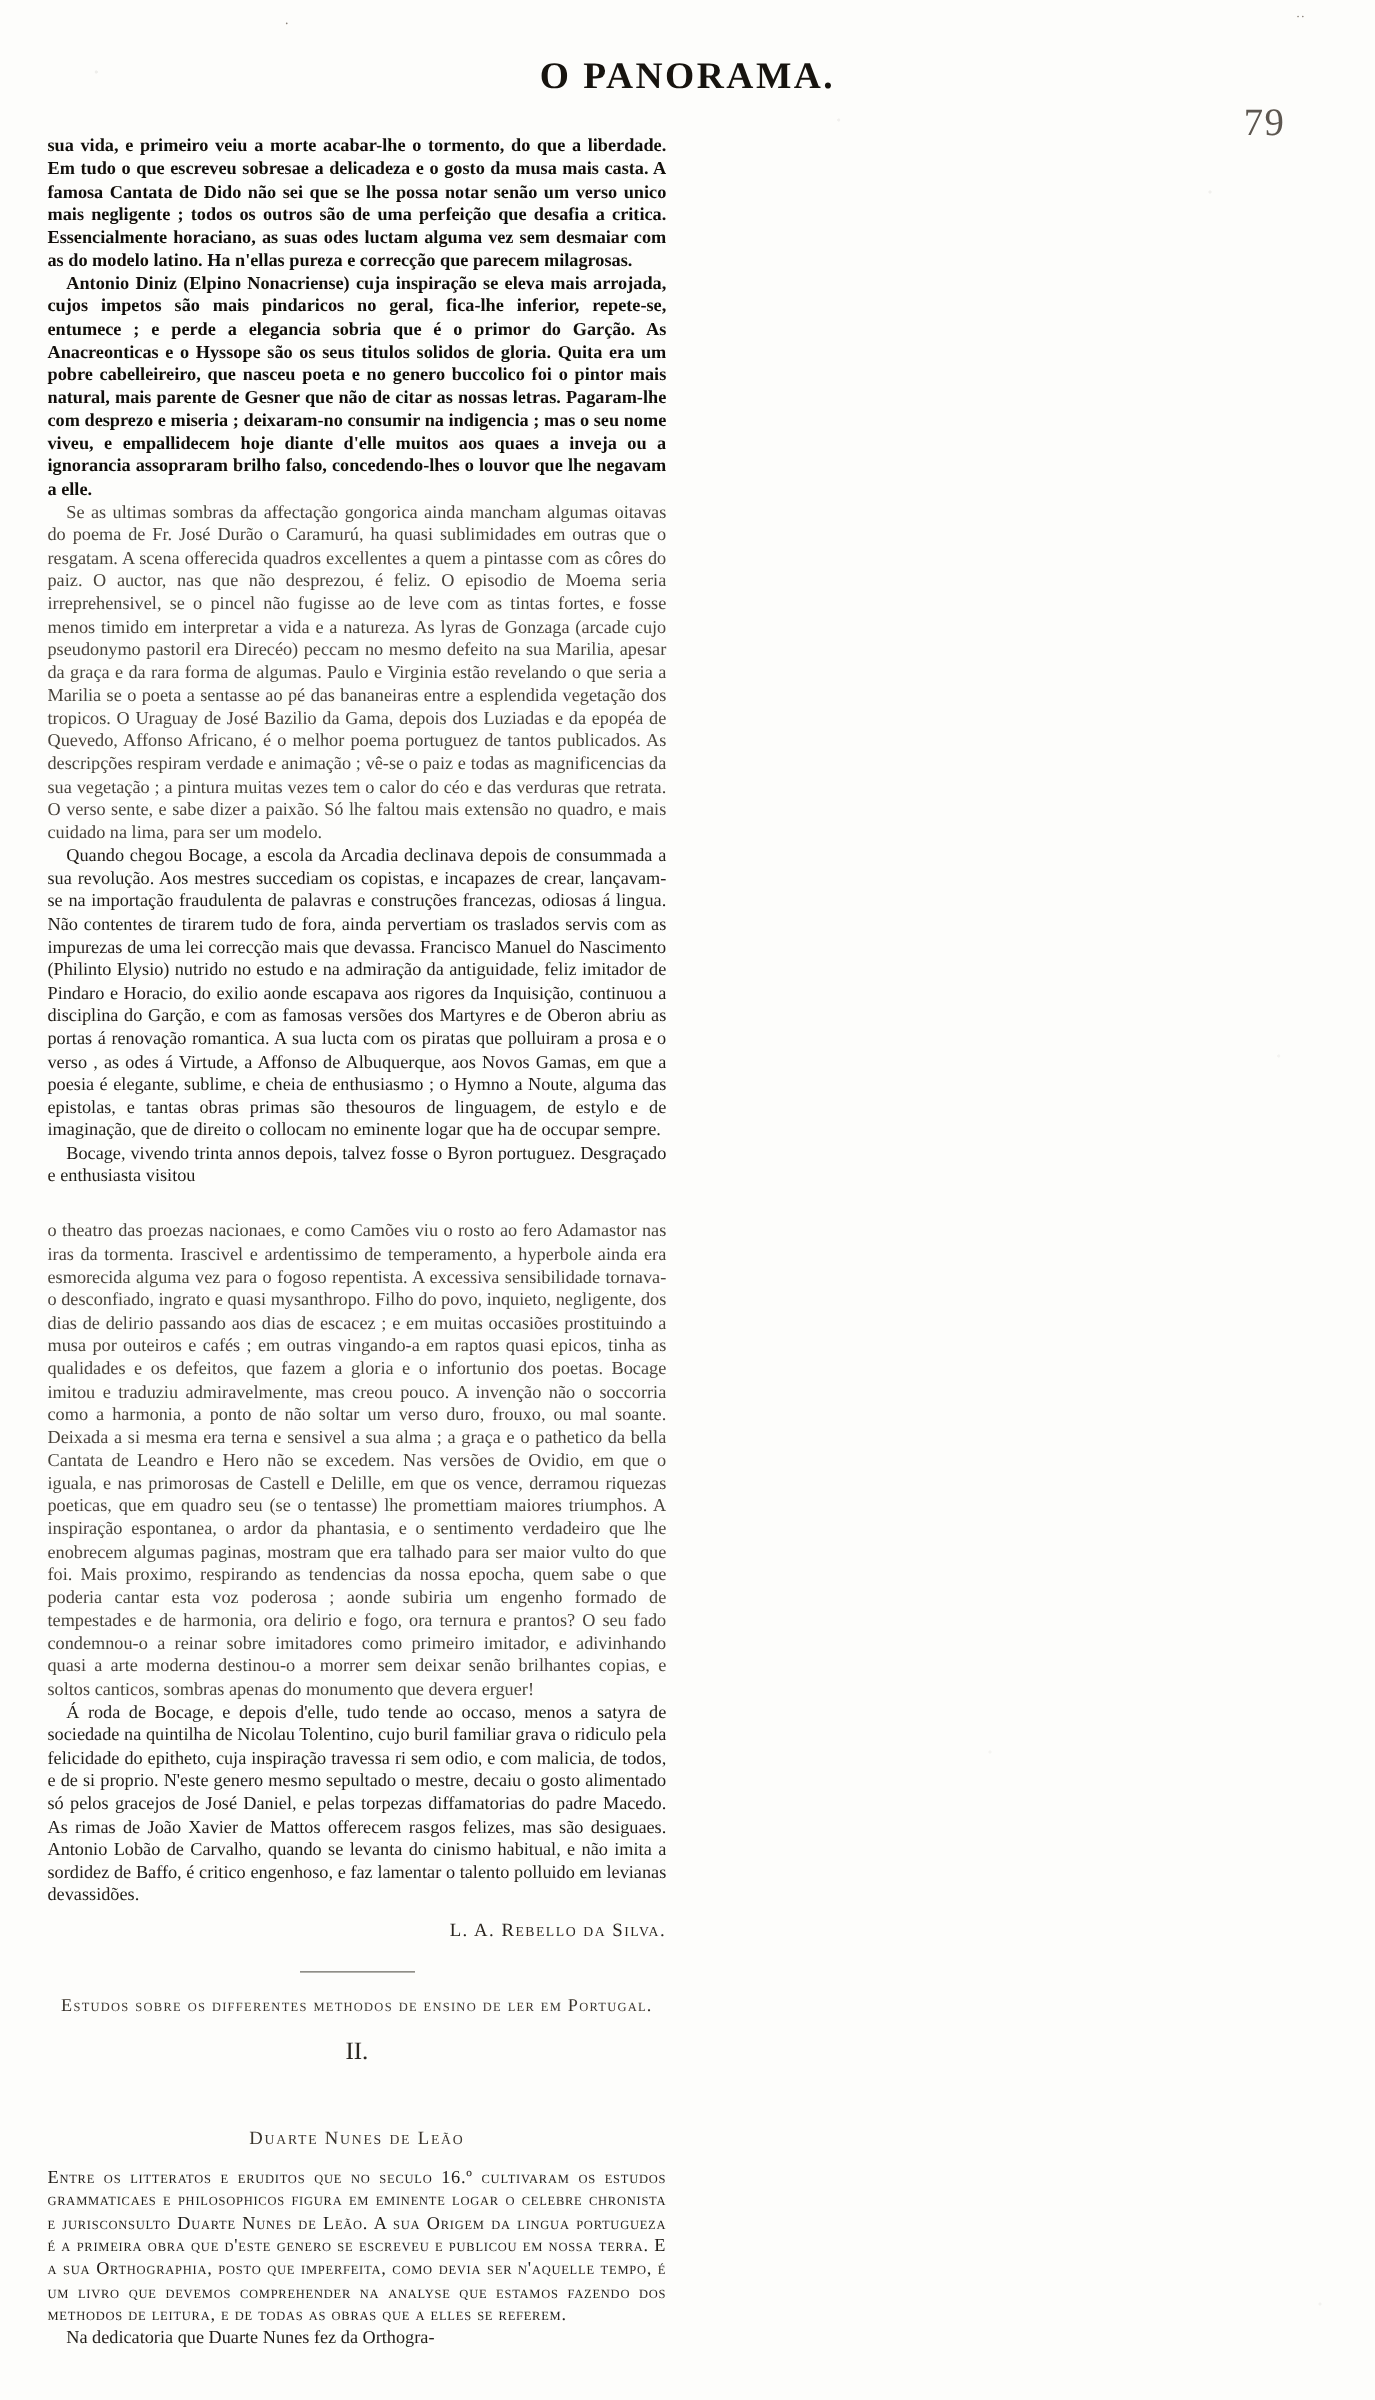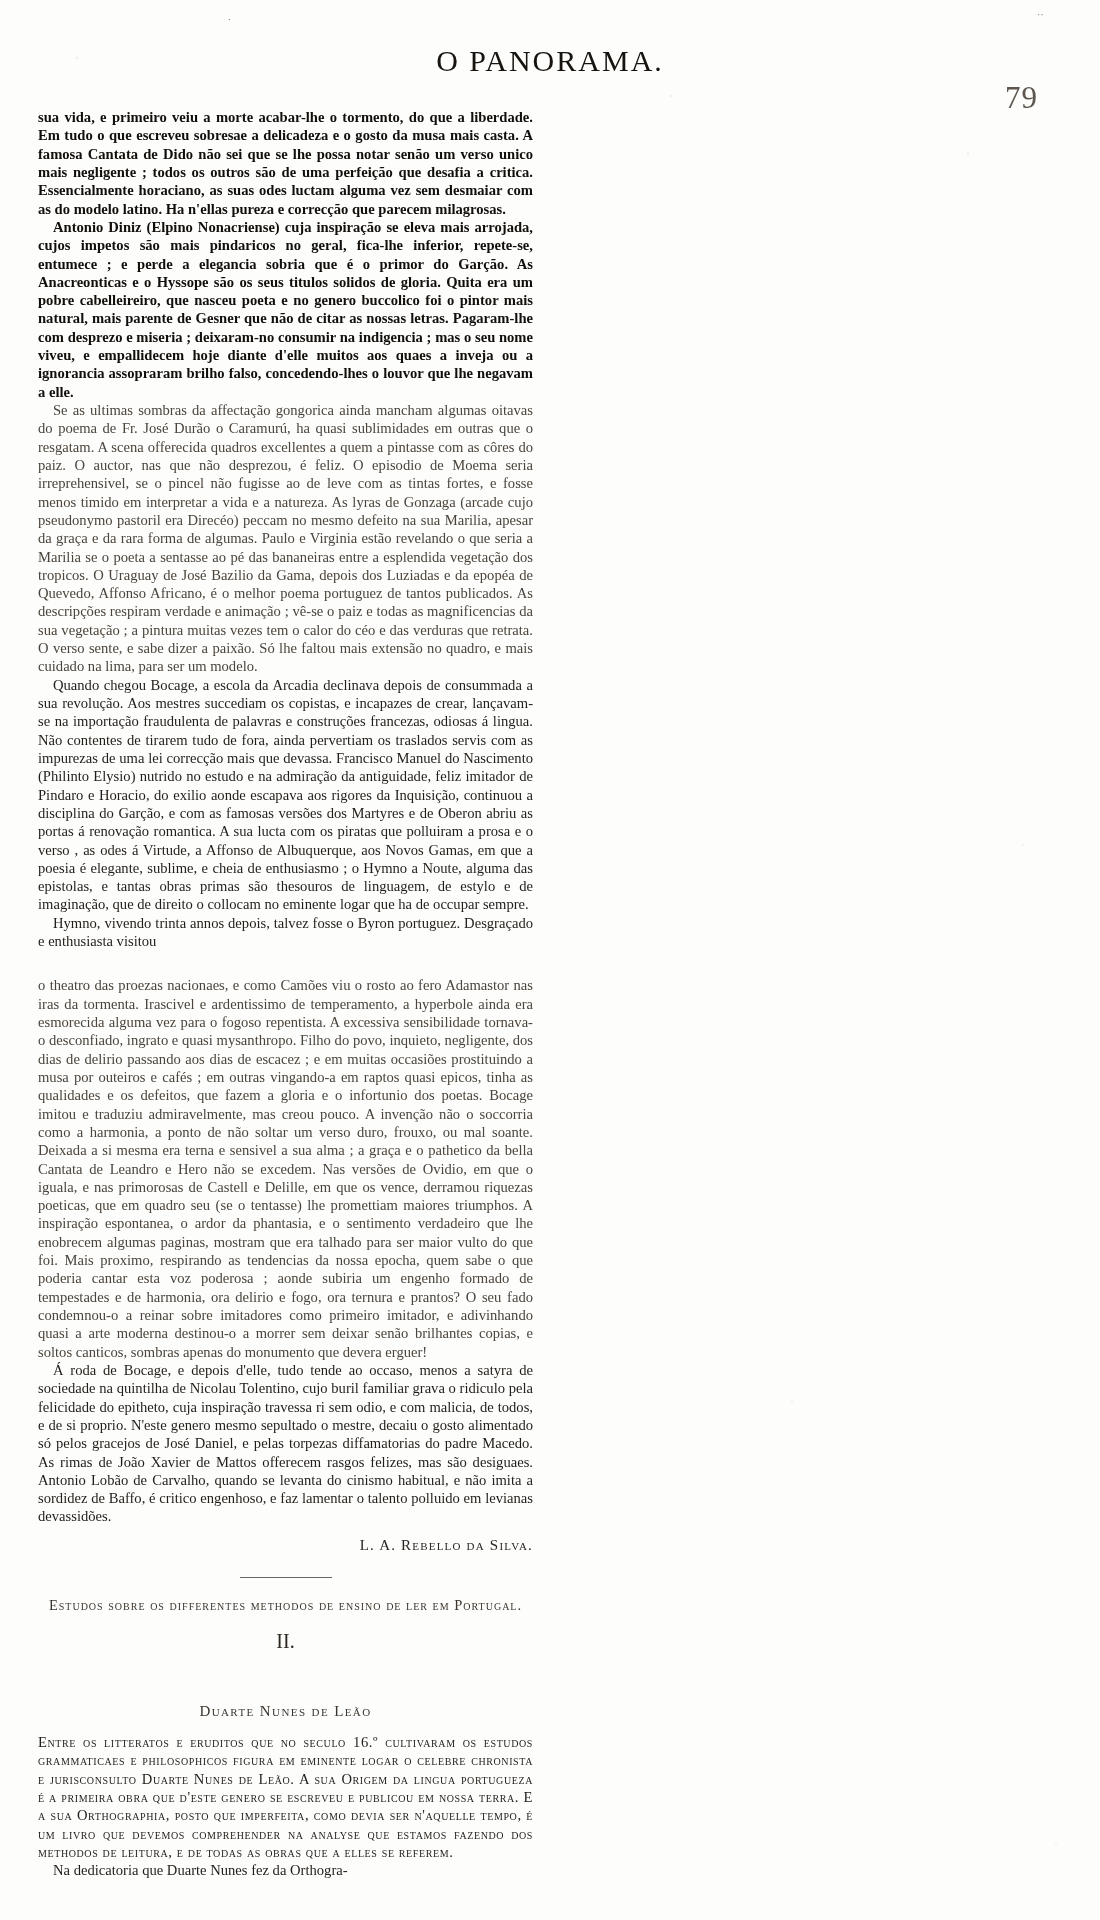--- a/index.html
+++ b/index.html
@@ -43,27 +43,27 @@
     position: absolute;
     top: 44px;
     left: 0;
     right: 0;
     height: 46px;
   }
   .masthead-title {
     text-align: center;
     font-size: 30px;
     letter-spacing: 2px;
-    font-weight: normal;
+    font-weight: bold;
     font-family: "Liberation Serif", serif;
     color: #17140f;
   }
   .page-number {
     position: absolute;
-    right: 62px;
+    right: 72px;
     top: 36px;
     font-size: 31px;
     color: #5d5750;
     letter-spacing: 1px;
   }
 
   .columns {
     position: absolute;
     top: 108px;
     left: 38px;
@@ -160,21 +160,21 @@
     <div class="page-number">79</div>
   </div>
 
   <div class="columns">
 
     <div class="col">
       <p class="noindent heavy">sua vida, e primeiro veiu a morte acabar-lhe o tormento, do que a liberdade. Em tudo o que escreveu sobresae a delicadeza e o gosto da musa mais casta. A famosa Cantata de Dido não sei que se lhe possa notar senão um verso unico mais negligente ; todos os outros são de uma perfeição que desafia a critica. Essencialmente horaciano, as suas odes luctam alguma vez sem desmaiar com as do modelo latino. Ha n'ellas pureza e correcção que parecem milagrosas.</p>
       <p class="heavy">Antonio Diniz (Elpino Nonacriense) cuja inspiração se eleva mais arrojada, cujos impetos são mais pindaricos no geral, fica-lhe inferior, repete-se, entumece ; e perde a elegancia sobria que é o primor do Garção. As Anacreonticas e o Hyssope são os seus titulos solidos de gloria. Quita era um pobre cabelleireiro, que nasceu poeta e no genero buccolico foi o pintor mais natural, mais parente de Gesner que não de citar as nossas letras. Pagaram-lhe com desprezo e miseria ; deixaram-no consumir na indigencia ; mas o seu nome viveu, e empallidecem hoje diante d'elle muitos aos quaes a inveja ou a ignorancia assopraram brilho falso, concedendo-lhes o louvor que lhe negavam a elle.</p>
       <p class="fade">Se as ultimas sombras da affectação gongorica ainda mancham algumas oitavas do poema de Fr. José Durão o Caramurú, ha quasi sublimidades em outras que o resgatam. A scena offerecida quadros excellentes a quem a pintasse com as côres do paiz. O auctor, nas que não desprezou, é feliz. O episodio de Moema seria irreprehensivel, se o pincel não fugisse ao de leve com as tintas fortes, e fosse menos timido em interpretar a vida e a natureza. As lyras de Gonzaga (arcade cujo pseudonymo pastoril era Direcéo) peccam no mesmo defeito na sua Marilia, apesar da graça e da rara forma de algumas. Paulo e Virginia estão revelando o que seria a Marilia se o poeta a sentasse ao pé das bananeiras entre a esplendida vegetação dos tropicos. O Uraguay de José Bazilio da Gama, depois dos Luziadas e da epopéa de Quevedo, Affonso Africano, é o melhor poema portuguez de tantos publicados. As descripções respiram verdade e animação ; vê-se o paiz e todas as magnificencias da sua vegetação ; a pintura muitas vezes tem o calor do céo e das verduras que retrata. O verso sente, e sabe dizer a paixão. Só lhe faltou mais extensão no quadro, e mais cuidado na lima, para ser um modelo.</p>
       <p>Quando chegou Bocage, a escola da Arcadia declinava depois de consummada a sua revolução. Aos mestres succediam os copistas, e incapazes de crear, lançavam-se na importação fraudulenta de palavras e construções francezas, odiosas á lingua. Não contentes de tirarem tudo de fora, ainda pervertiam os traslados servis com as impurezas de uma lei correcção mais que devassa. Francisco Manuel do Nascimento (Philinto Elysio) nutrido no estudo e na admiração da antiguidade, feliz imitador de Pindaro e Horacio, do exilio aonde escapava aos rigores da Inquisição, continuou a disciplina do Garção, e com as famosas versões dos Martyres e de Oberon abriu as portas á renovação romantica. A sua lucta com os piratas que polluiram a prosa e o verso , as odes á Virtude, a Affonso de Albuquerque, aos Novos Gamas, em que a poesia é elegante, sublime, e cheia de enthusiasmo ; o Hymno a Noute, alguma das epistolas, e tantas obras primas são thesouros de linguagem, de estylo e de imaginação, que de direito o collocam no eminente logar que ha de occupar sempre.</p>
-      <p>Hymno, vivendo trinta annos depois, talvez fosse o Byron portuguez. Desgraçado e enthusiasta visitou</p>
+      <p>Bocage, vivendo trinta annos depois, talvez fosse o Byron portuguez. Desgraçado e enthusiasta visitou</p>
     </div>
 
     <div class="col">
       <p class="noindent fade">o theatro das proezas nacionaes, e como Camões viu o rosto ao fero Adamastor nas iras da tormenta. Irascivel e ardentissimo de temperamento, a hyperbole ainda era esmorecida alguma vez para o fogoso repentista. A excessiva sensibilidade tornava-o desconfiado, ingrato e quasi mysanthropo. Filho do povo, inquieto, negligente, dos dias de delirio passando aos dias de escacez ; e em muitas occasiões prostituindo a musa por outeiros e cafés ; em outras vingando-a em raptos quasi epicos, tinha as qualidades e os defeitos, que fazem a gloria e o infortunio dos poetas. Bocage imitou e traduziu admiravelmente, mas creou pouco. A invenção não o soccorria como a harmonia, a ponto de não soltar um verso duro, frouxo, ou mal soante. Deixada a si mesma era terna e sensivel a sua alma ; a graça e o pathetico da bella Cantata de Leandro e Hero não se excedem. Nas versões de Ovidio, em que o iguala, e nas primorosas de Castell e Delille, em que os vence, derramou riquezas poeticas, que em quadro seu (se o tentasse) lhe promettiam maiores triumphos. A inspiração espontanea, o ardor da phantasia, e o sentimento verdadeiro que lhe enobrecem algumas paginas, mostram que era talhado para ser maior vulto do que foi. Mais proximo, respirando as tendencias da nossa epocha, quem sabe o que poderia cantar esta voz poderosa ; aonde subiria um engenho formado de tempestades e de harmonia, ora delirio e fogo, ora ternura e prantos? O seu fado condemnou-o a reinar sobre imitadores como primeiro imitador, e adivinhando quasi a arte moderna destinou-o a morrer sem deixar senão brilhantes copias, e soltos canticos, sombras apenas do monumento que devera erguer!</p>
       <p>Á roda de Bocage, e depois d'elle, tudo tende ao occaso, menos a satyra de sociedade na quintilha de Nicolau Tolentino, cujo buril familiar grava o ridiculo pela felicidade do epitheto, cuja inspiração travessa ri sem odio, e com malicia, de todos, e de si proprio. N'este genero mesmo sepultado o mestre, decaiu o gosto alimentado só pelos gracejos de José Daniel, e pelas torpezas diffamatorias do padre Macedo. As rimas de João Xavier de Mattos offerecem rasgos felizes, mas são desiguaes. Antonio Lobão de Carvalho, quando se levanta do cinismo habitual, e não imita a sordidez de Baffo, é critico engenhoso, e faz lamentar o talento polluido em levianas devassidões.</p>
 
       <div class="signature">L. A. Rebello da Silva.</div>
 
       <div class="rule"></div>
 

